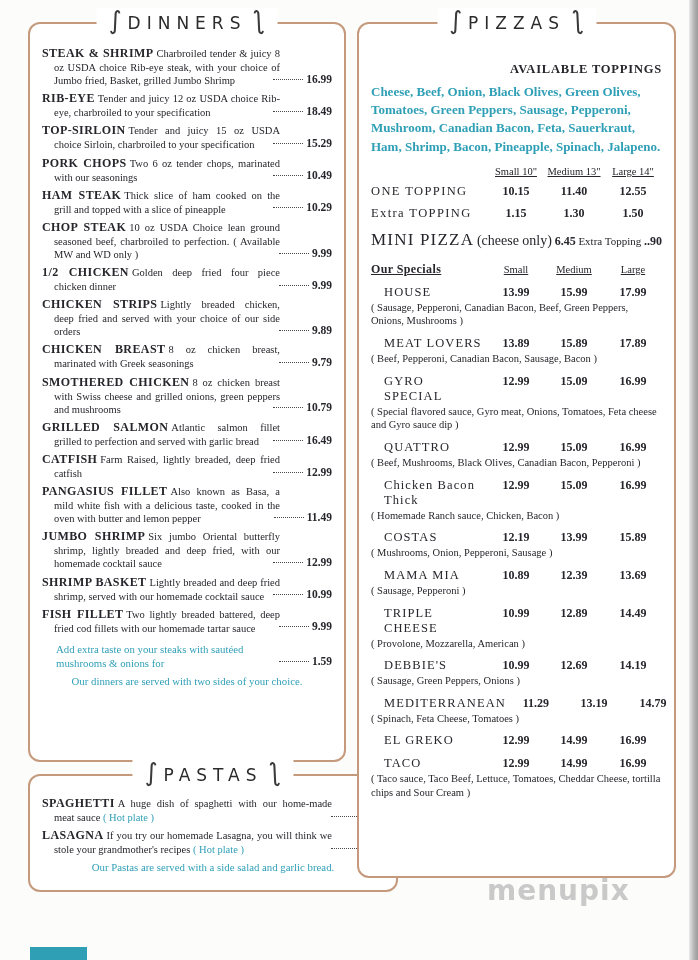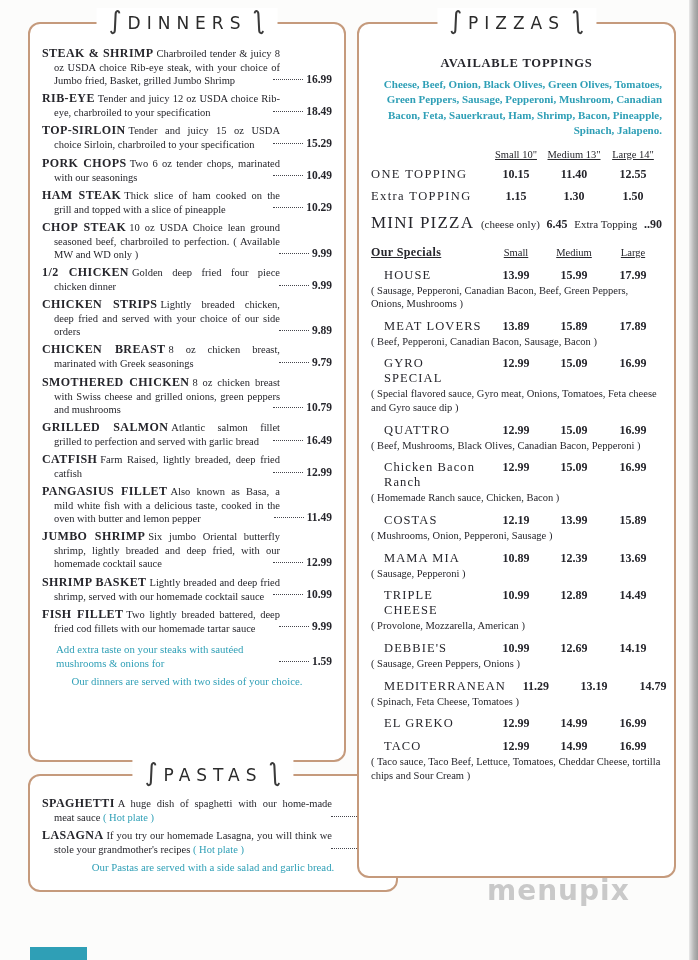--- a/index.html
+++ b/index.html
@@ -37,31 +37,31 @@
   .idesc{color:#26262c;}
   .itag{font-size:10.5px;}
   .iprice{position:absolute;right:0;bottom:1px;font-weight:700;font-size:11.5px;text-indent:0;text-align:center;}
   .iprice::before{content:"";display:inline-block;width:30px;border-bottom:1.6px dotted #45454c;
     margin-right:3px;vertical-align:3px;}
 
   .note-extra{position:relative;margin:7px 0 4px;padding:0 52px 0 14px;font-size:10.8px;line-height:1.3;}
   .note-center{text-align:center;font-size:10.8px;margin-top:5px;}
 
   
-  .pz-sub{text-align:center;font-weight:700;font-size:12.5px;letter-spacing:.8px;margin:10px 0 6px;}
-  .pz-toppings{font-size:11px;font-weight:700;line-height:1.4;margin:0 0 10px;text-align:right;}
+  .pz-sub{text-align:right;font-weight:700;font-size:12.5px;letter-spacing:.8px;margin:16px 0 6px;}
+  .pz-toppings{font-size:13px;font-weight:700;line-height:1.4;margin:0 0 10px;}
   .pz-grid{display:grid;grid-template-columns:1fr 56px 56px 58px;column-gap:2px;align-items:baseline;}
   .sizehead{font-size:10.5px;text-decoration:underline;text-align:center;}
   .pz-sizehead{margin-bottom:7px;}
   .base-row{margin-bottom:7px;}
   .base-label{font-size:12.5px;letter-spacing:1.4px;}
   .pz-price{font-weight:700;font-size:12px;text-align:center;}
   .mini-row{display:flex;justify-content:space-between;align-items:baseline;margin:9px 0 12px;}
   .mini-label{font-size:17px;letter-spacing:1.2px;}
-  .mini-note{font-size:11px;}
+  .mini-note{font-size:14px;}
   .mini-extra{font-size:11px;}
   .sp-head{margin-bottom:8px;}
   .sp-head-label{font-size:12px;font-weight:700;text-decoration:underline;letter-spacing:.4px;}
   .sp{margin-bottom:8px;}
   .sp-name{font-size:12.5px;letter-spacing:1.1px;padding-left:13px;}
   .sp-tops{font-size:10.5px;line-height:1.3;margin-top:1px;color:#26262c;}
 
   
   .watermark{position:absolute;left:487px;top:874px;font-family:"DejaVu Sans", sans-serif;
     font-size:28px;font-weight:700;letter-spacing:1px;color:var(--watermark,#c9c9c9);}
@@ -270,21 +270,21 @@
       <span class="sp-name">QUATTRO</span>
       <span class="pz-price">12.99</span>
       <span class="pz-price">15.09</span>
       <span class="pz-price">16.99</span>
     </div>
     <div class="sp-tops">( Beef, Mushrooms, Black Olives, Canadian Bacon, Pepperoni )</div>
   </div>
 
   <div class="sp">
     <div class="pz-grid sp-row">
-      <span class="sp-name">Chicken Bacon Ranch</span>
+      <span class="sp-name">Chicken Bacon Thick</span>
       <span class="pz-price">12.99</span>
       <span class="pz-price">15.09</span>
       <span class="pz-price">16.99</span>
     </div>
     <div class="sp-tops">( Homemade Ranch sauce, Chicken, Bacon )</div>
   </div>
 
   <div class="sp">
     <div class="pz-grid sp-row">
       <span class="sp-name">COSTAS</span>

